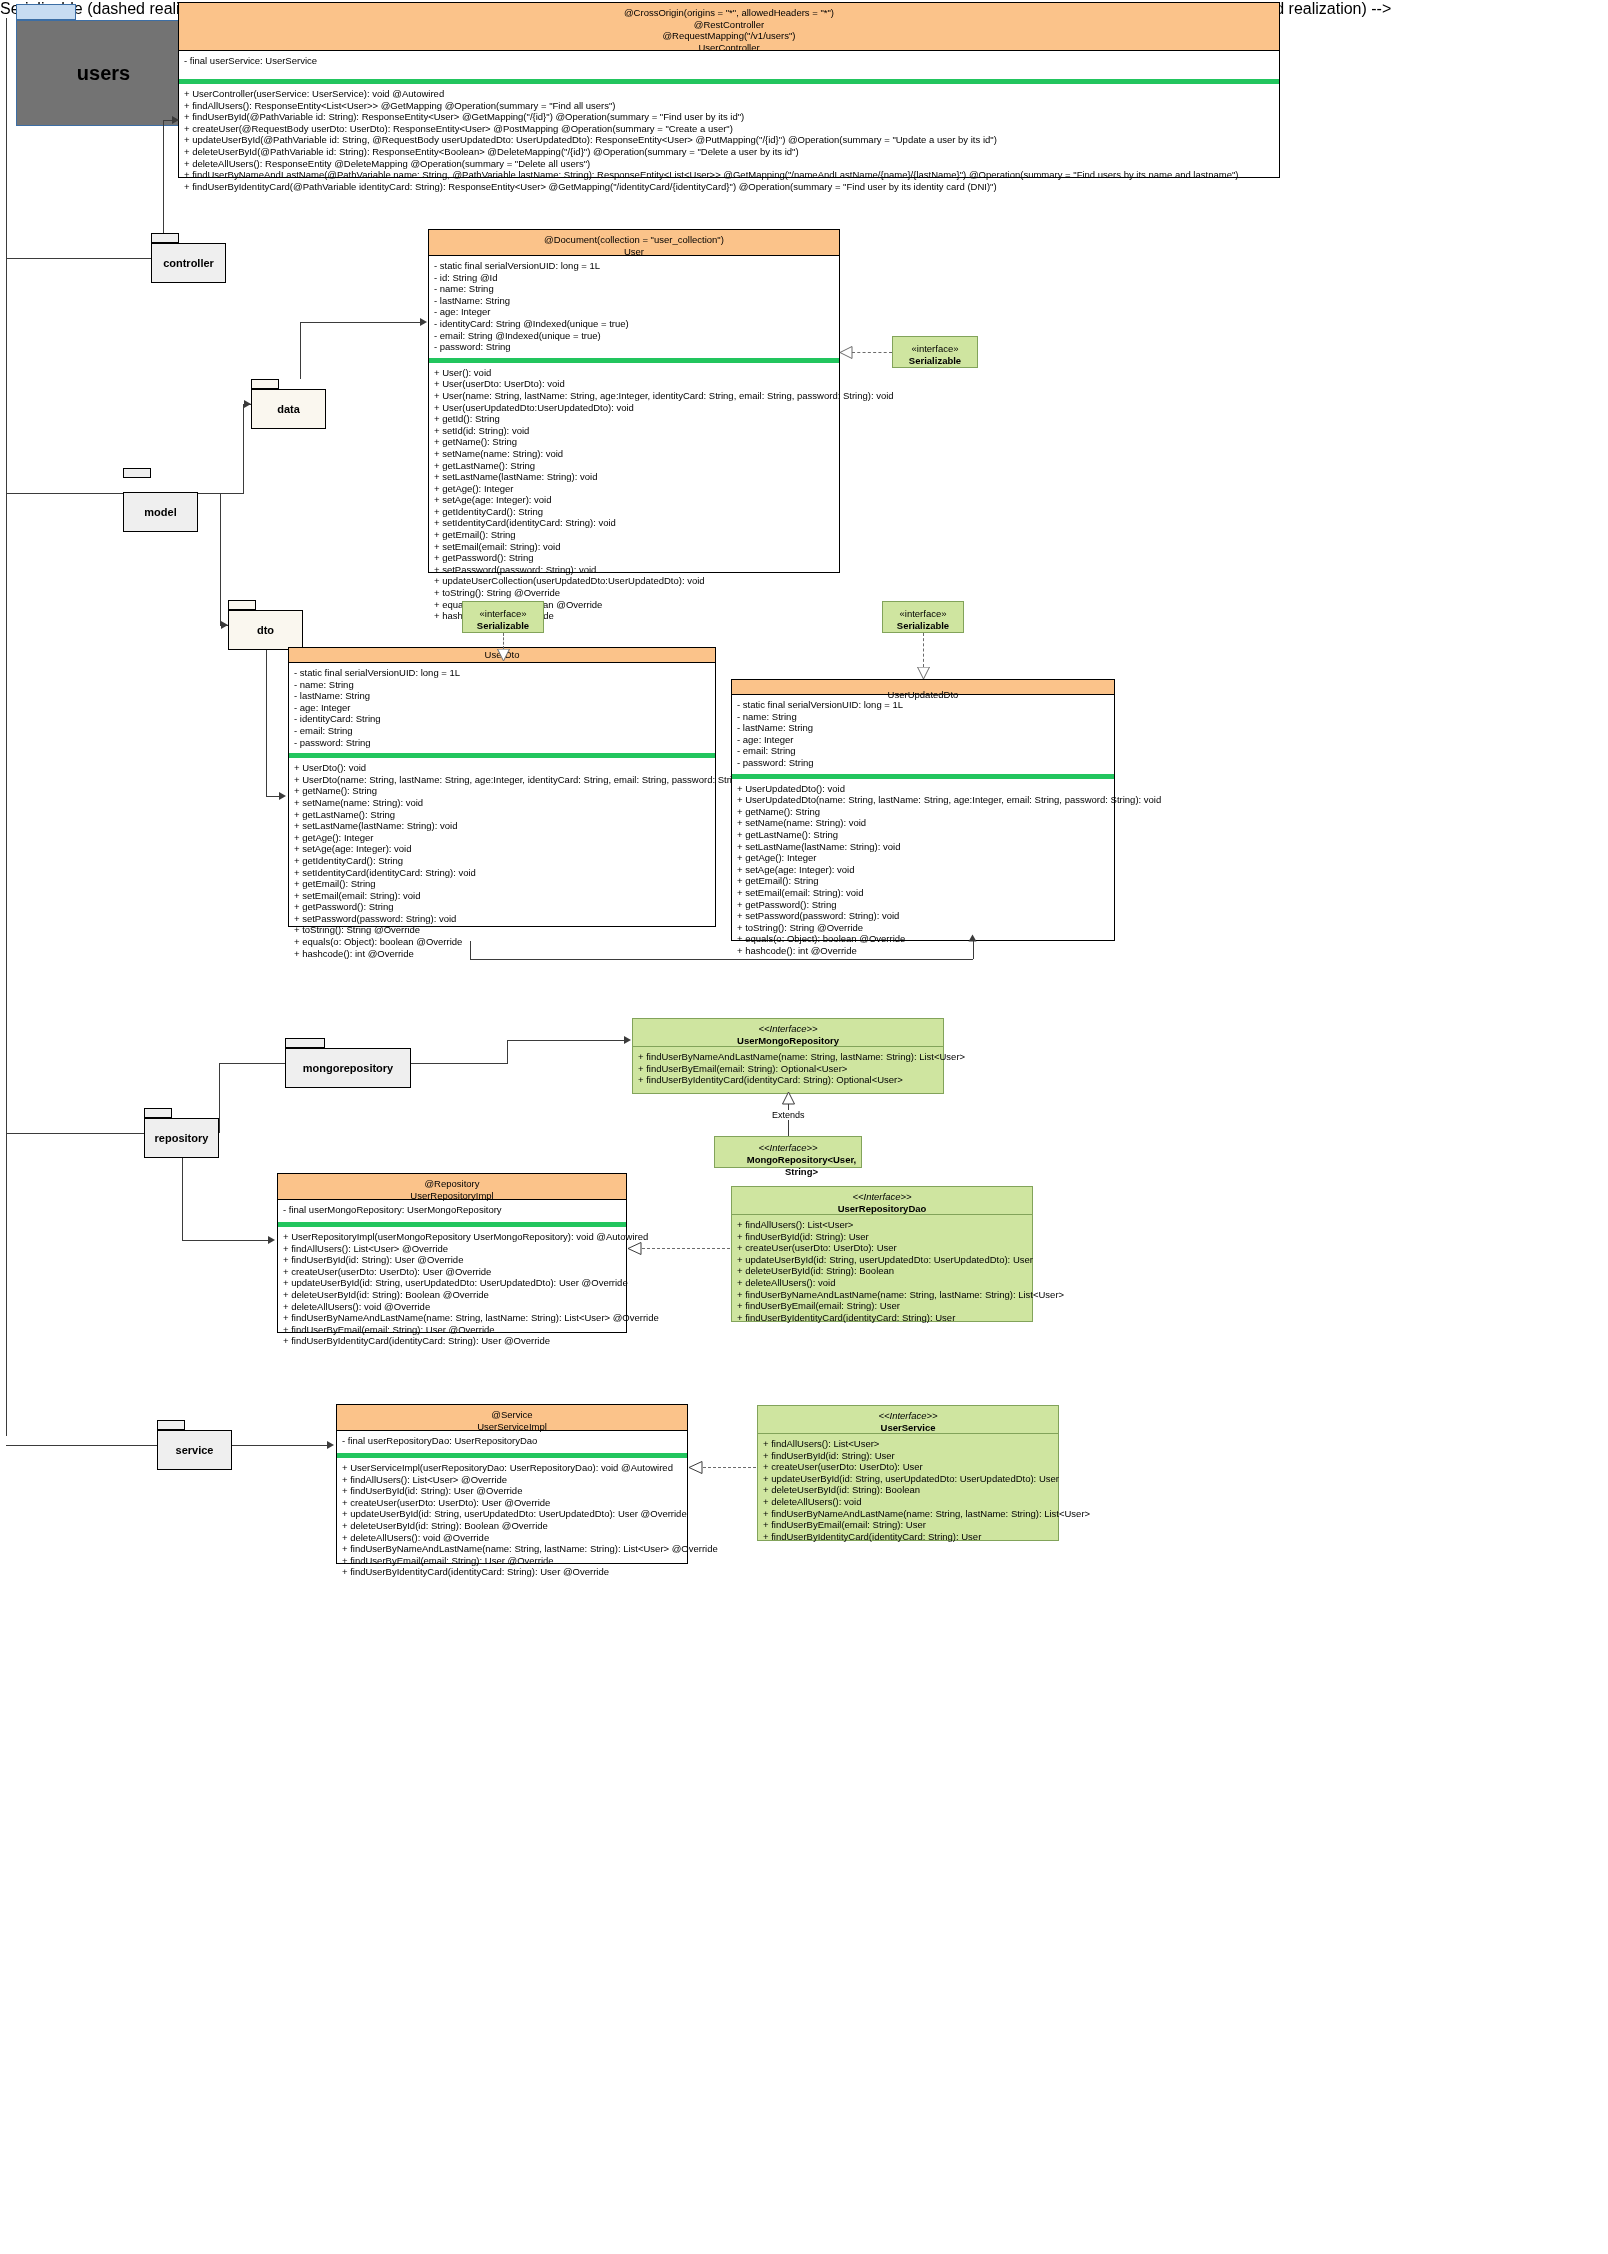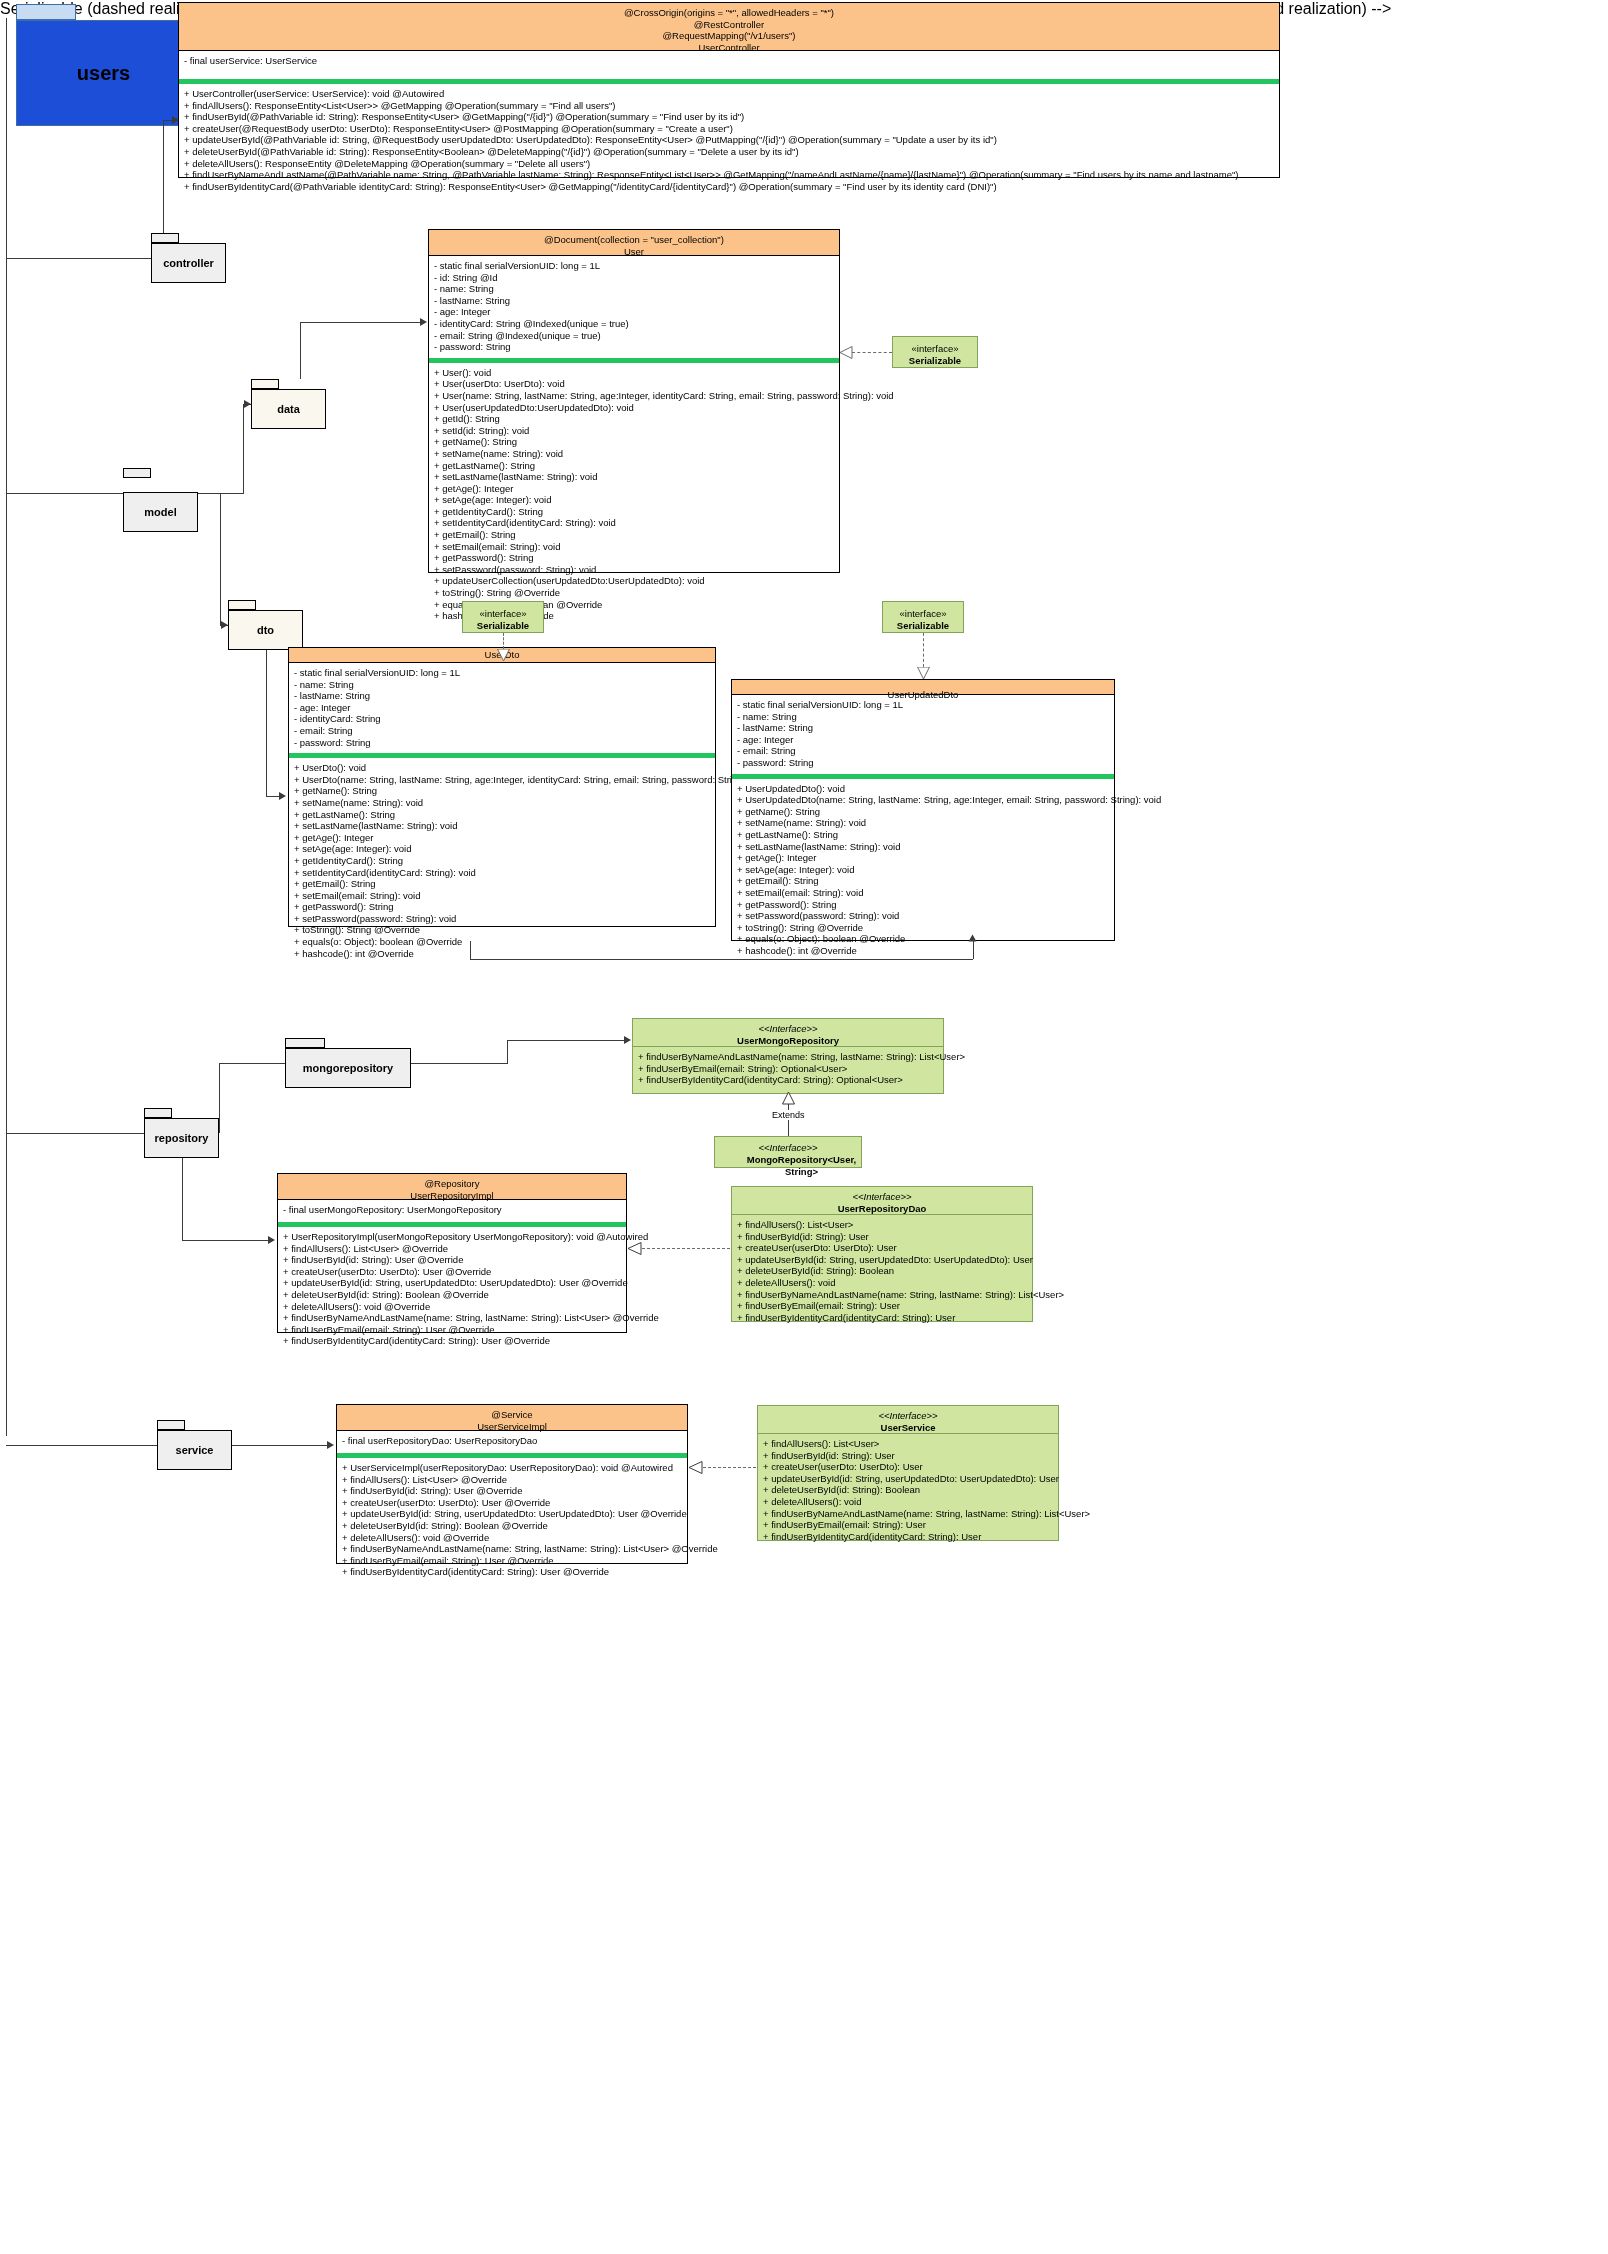--- a/index.html
+++ b/index.html
@@ -112,21 +112,21 @@
     justify-content: center;
     font-size: 11px;
     font-weight: bold;
   }
   .pkg.big .body { font-size: 20px; }
   .pkg.data .tab { background: #faf7ef; }
   .pkg.data .body { background: #faf7ef; }
   .pkg.dto .tab { background: #faf7ef; }
   .pkg.dto .body { background: #faf7ef; }
   .pkg.users .tab { background: #c7dcf2; border-color: #3c6ea5; }
-  .pkg.users .body { background: #1d4ed8; border-color: #3c6ea5; }
+  .pkg.users .body { background: #737373; border-color: #3c6ea5; }
 
   
   .ln { position: absolute; background: #3b3b3b; }
   .ln.h { height: 1px; }
   .ln.v { width: 1px; }
   .dash-h {
     position: absolute; height: 0;
     border-top: 1px dashed #6b6b6b;
   }
   .dash-v {

